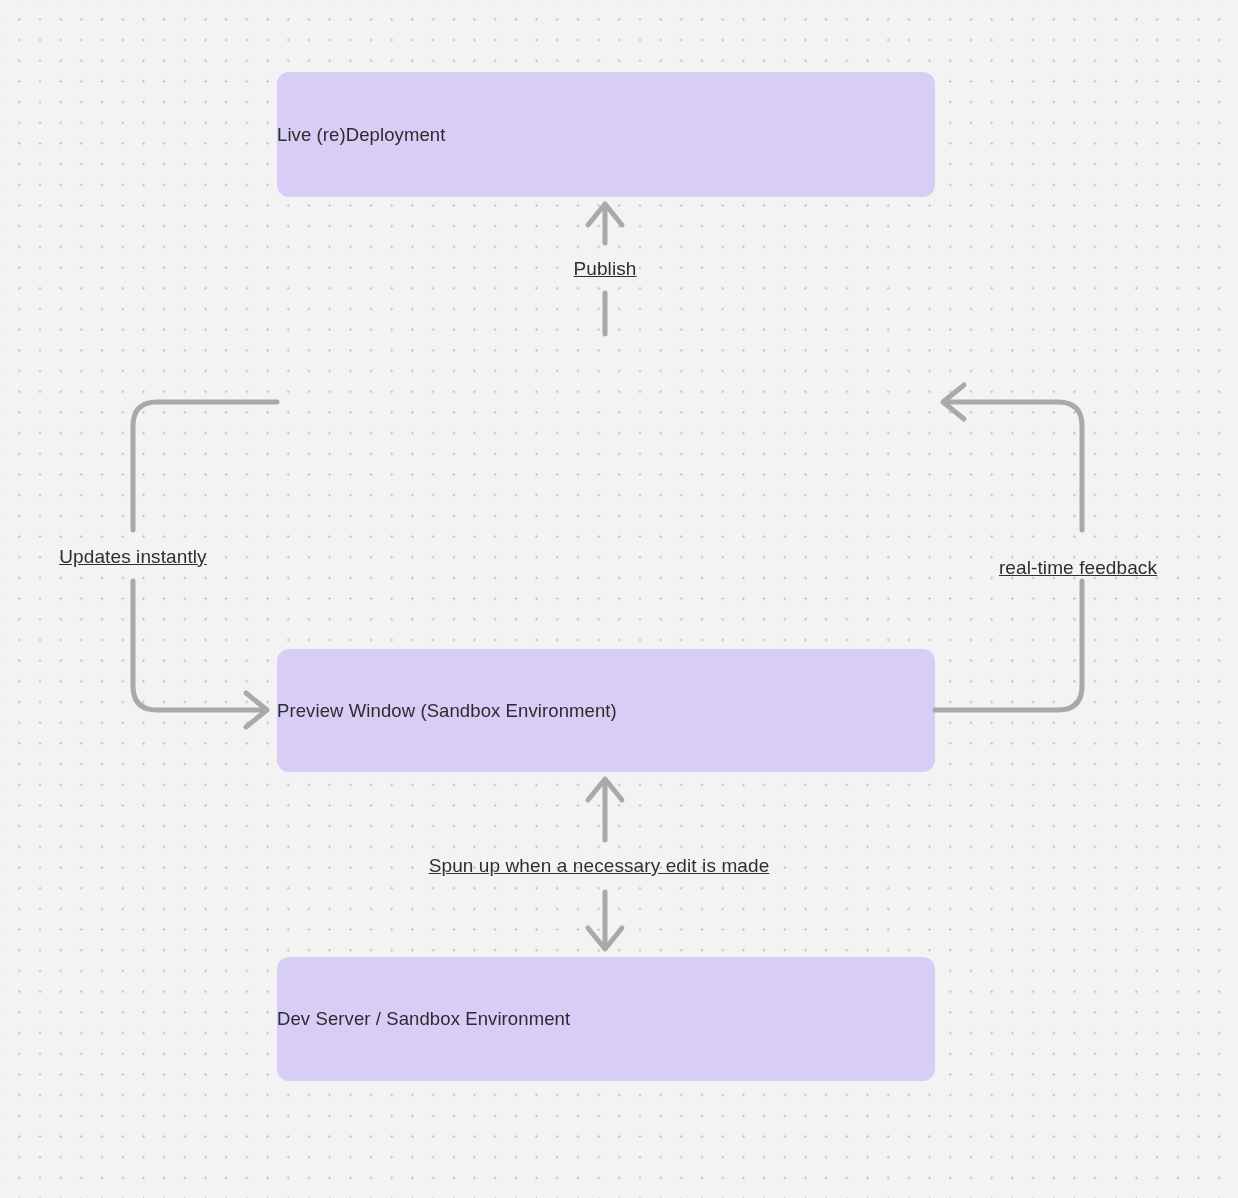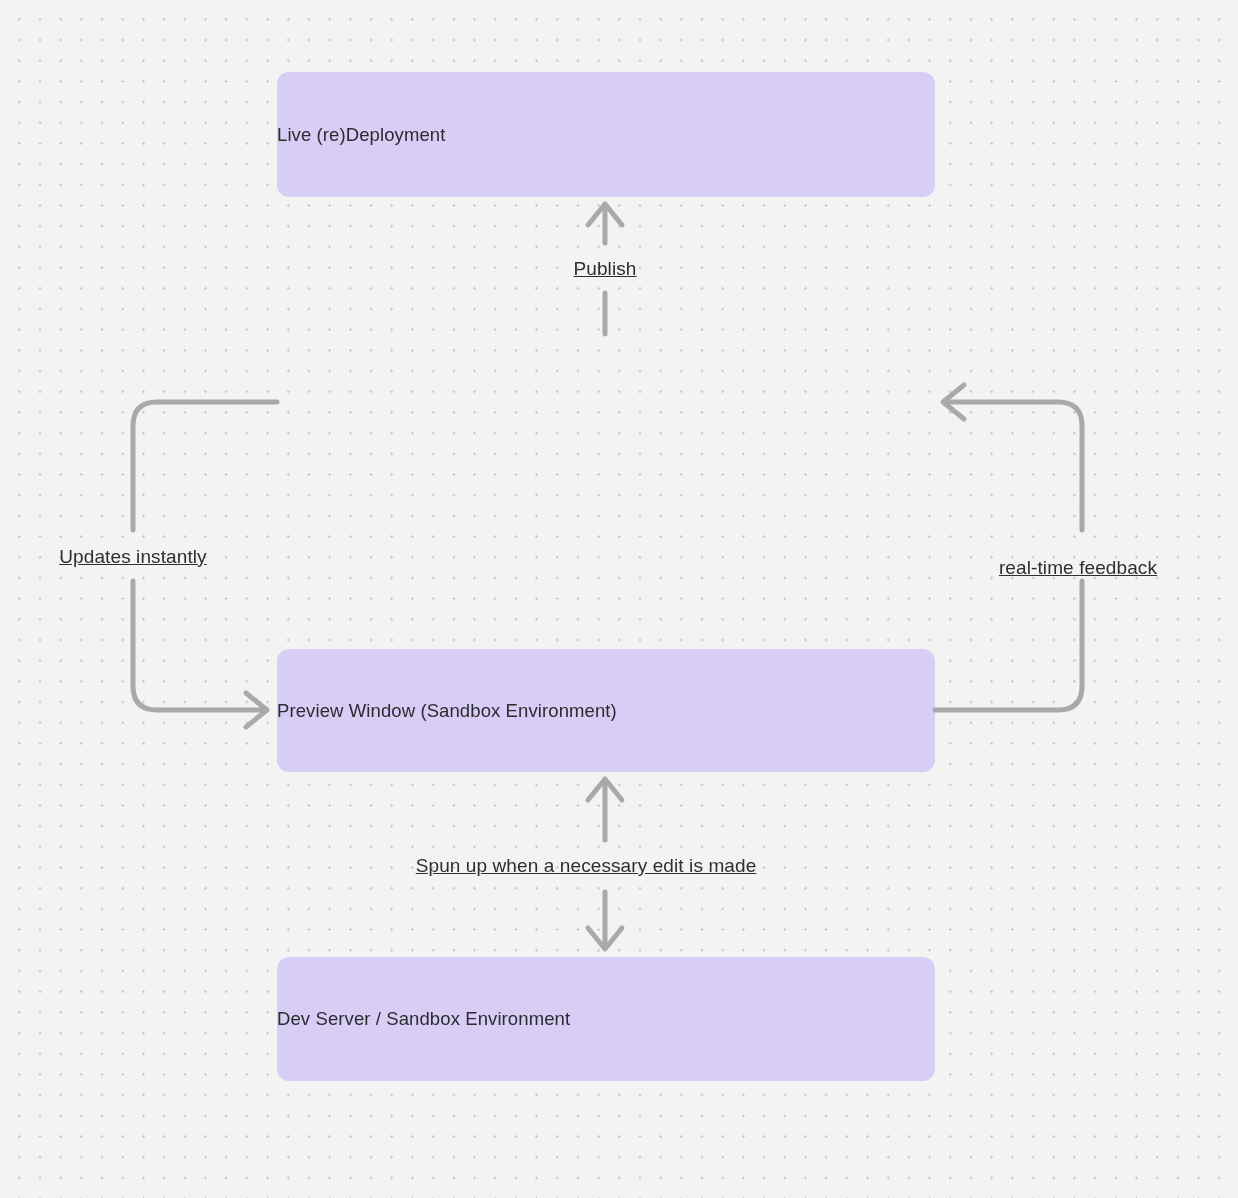--- a/index.html
+++ b/index.html
@@ -64,21 +64,21 @@
     transform: translate(-50%, -50%);
     font-size: 19px;
     letter-spacing: 0.1px;
     color: var(--label-text);
     white-space: nowrap;
     text-decoration: underline;
   }
   #label-publish { left: 605px; top: 269px; }
   #label-updates { left: 133px; top: 557px; }
   #label-feedback { left: 1078px; top: 536px; margin-top: 32px; }
-  #label-spunup { left: 586px; top: 866px; }
+  #label-spunup { left: 599px; top: 866px; }
 </style>
 </head>
 <body>
 
 <div class="canvas">
 
   <div class="node" id="node-live">
     <span class="node-label">Live (re)Deployment</span>
   </div>
 

